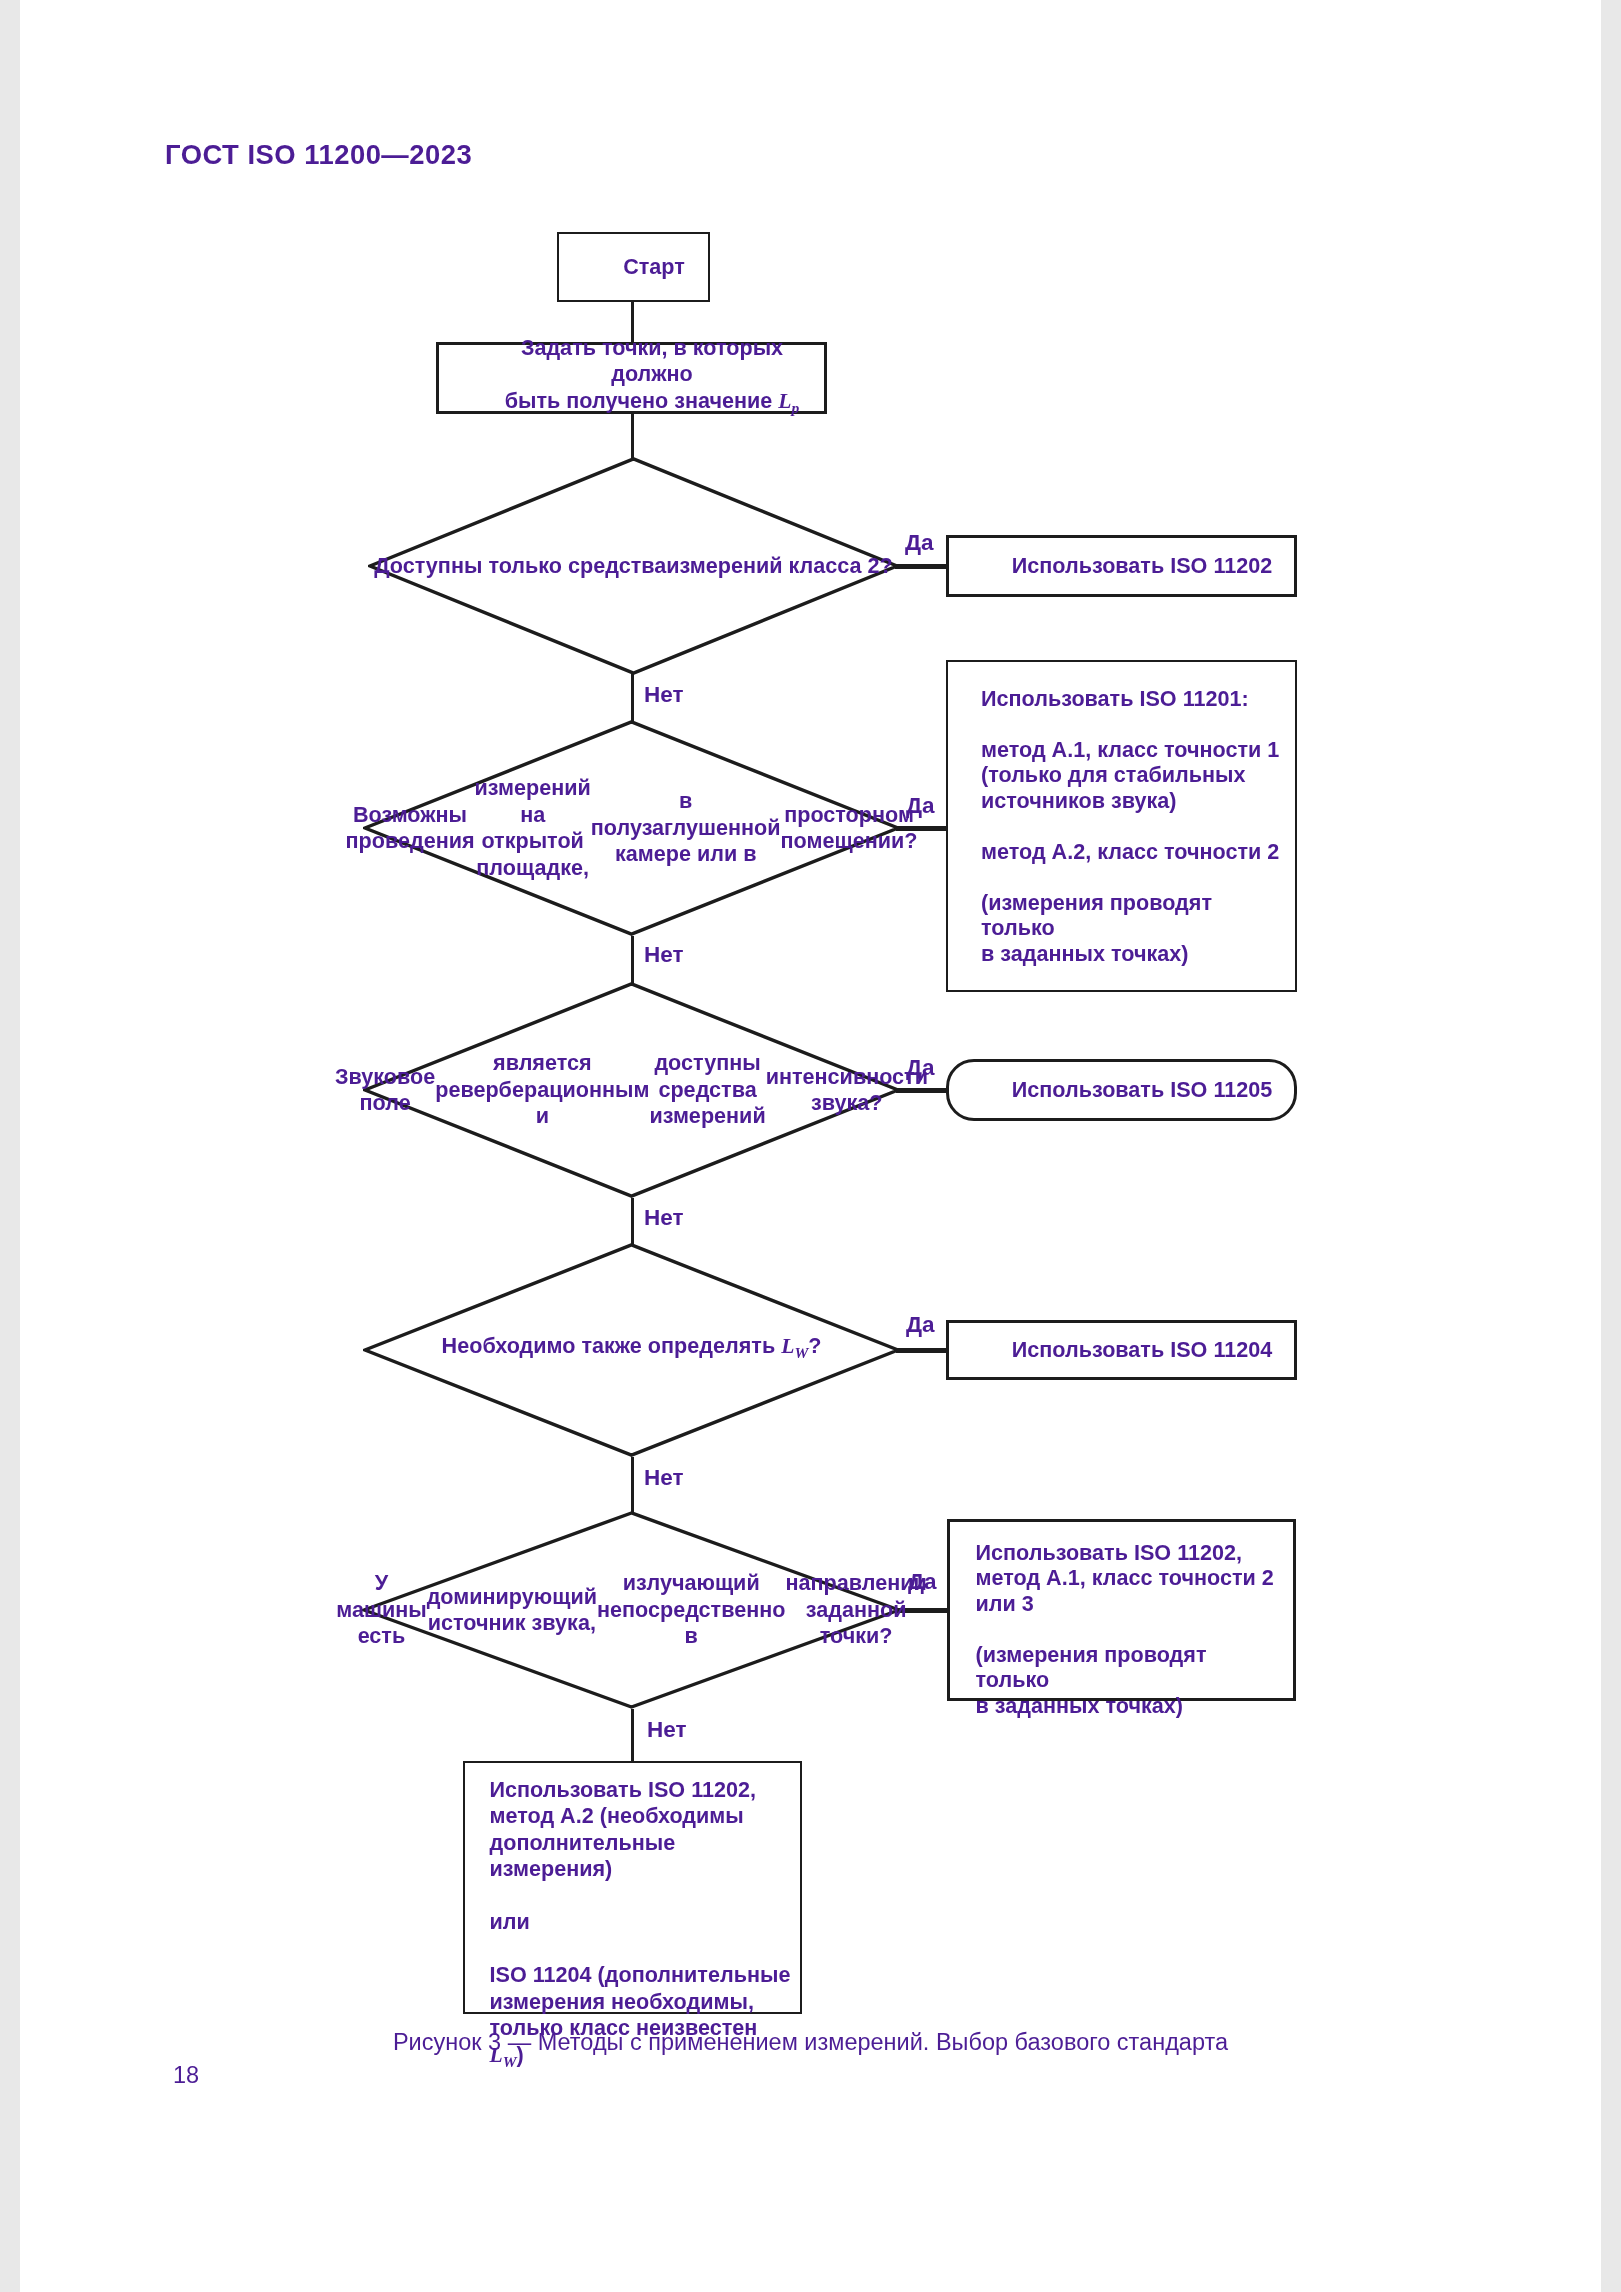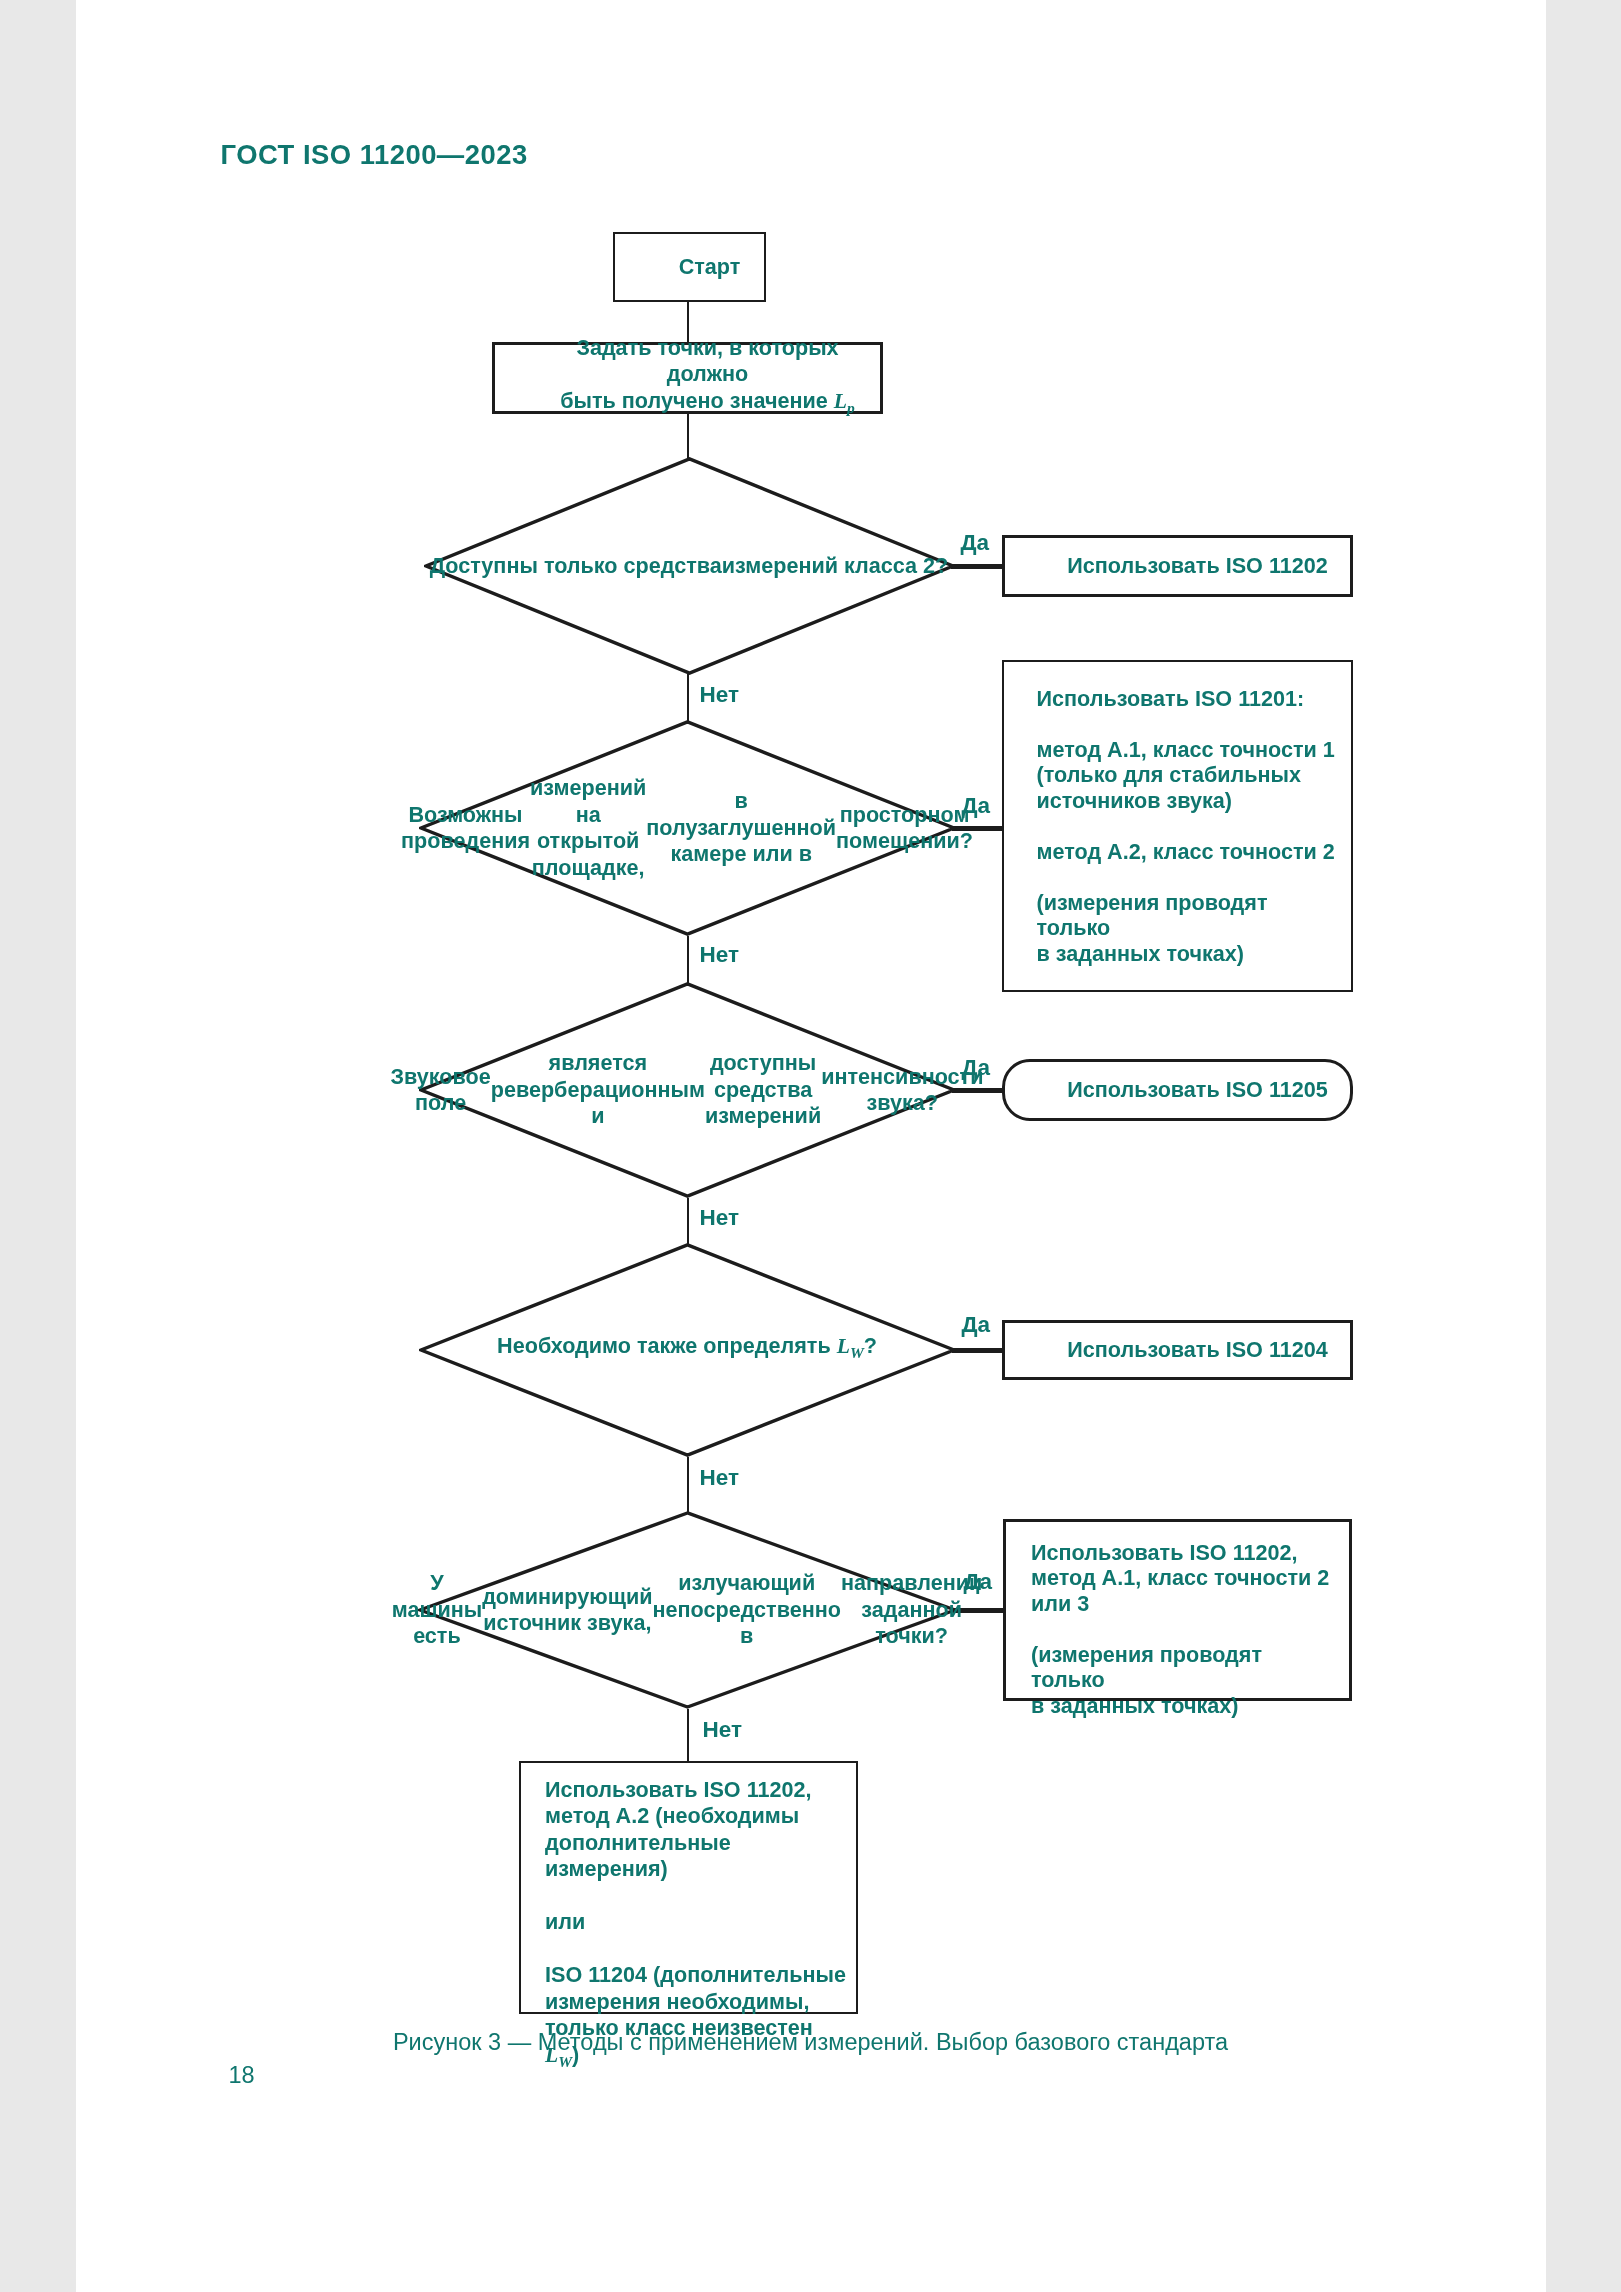--- a/index.html
+++ b/index.html
@@ -1,18 +1,18 @@
 <!DOCTYPE html>
 <html><head>
 <meta charset="utf-8">
 <style>
   html,body{margin:0;padding:0;background:#e8e8e8;}
   .page{
-    position:relative;width:1470px;height:2293px;margin:0 auto;
-    background:#ffffff;color:#0f766e;
+    position:relative;width:1581px;height:2293px;margin:0 auto;
+    background:#ffffff;color:#4c1d95;
     font-family:"Liberation Sans",sans-serif;
     overflow:hidden;
   }
   .doc-header{
     position:absolute;left:145px;top:139px;
     font-size:27.4px;font-weight:bold;letter-spacing:0.5px;
   }
   
   .box{
     position:absolute;box-sizing:border-box;background:#fff;

